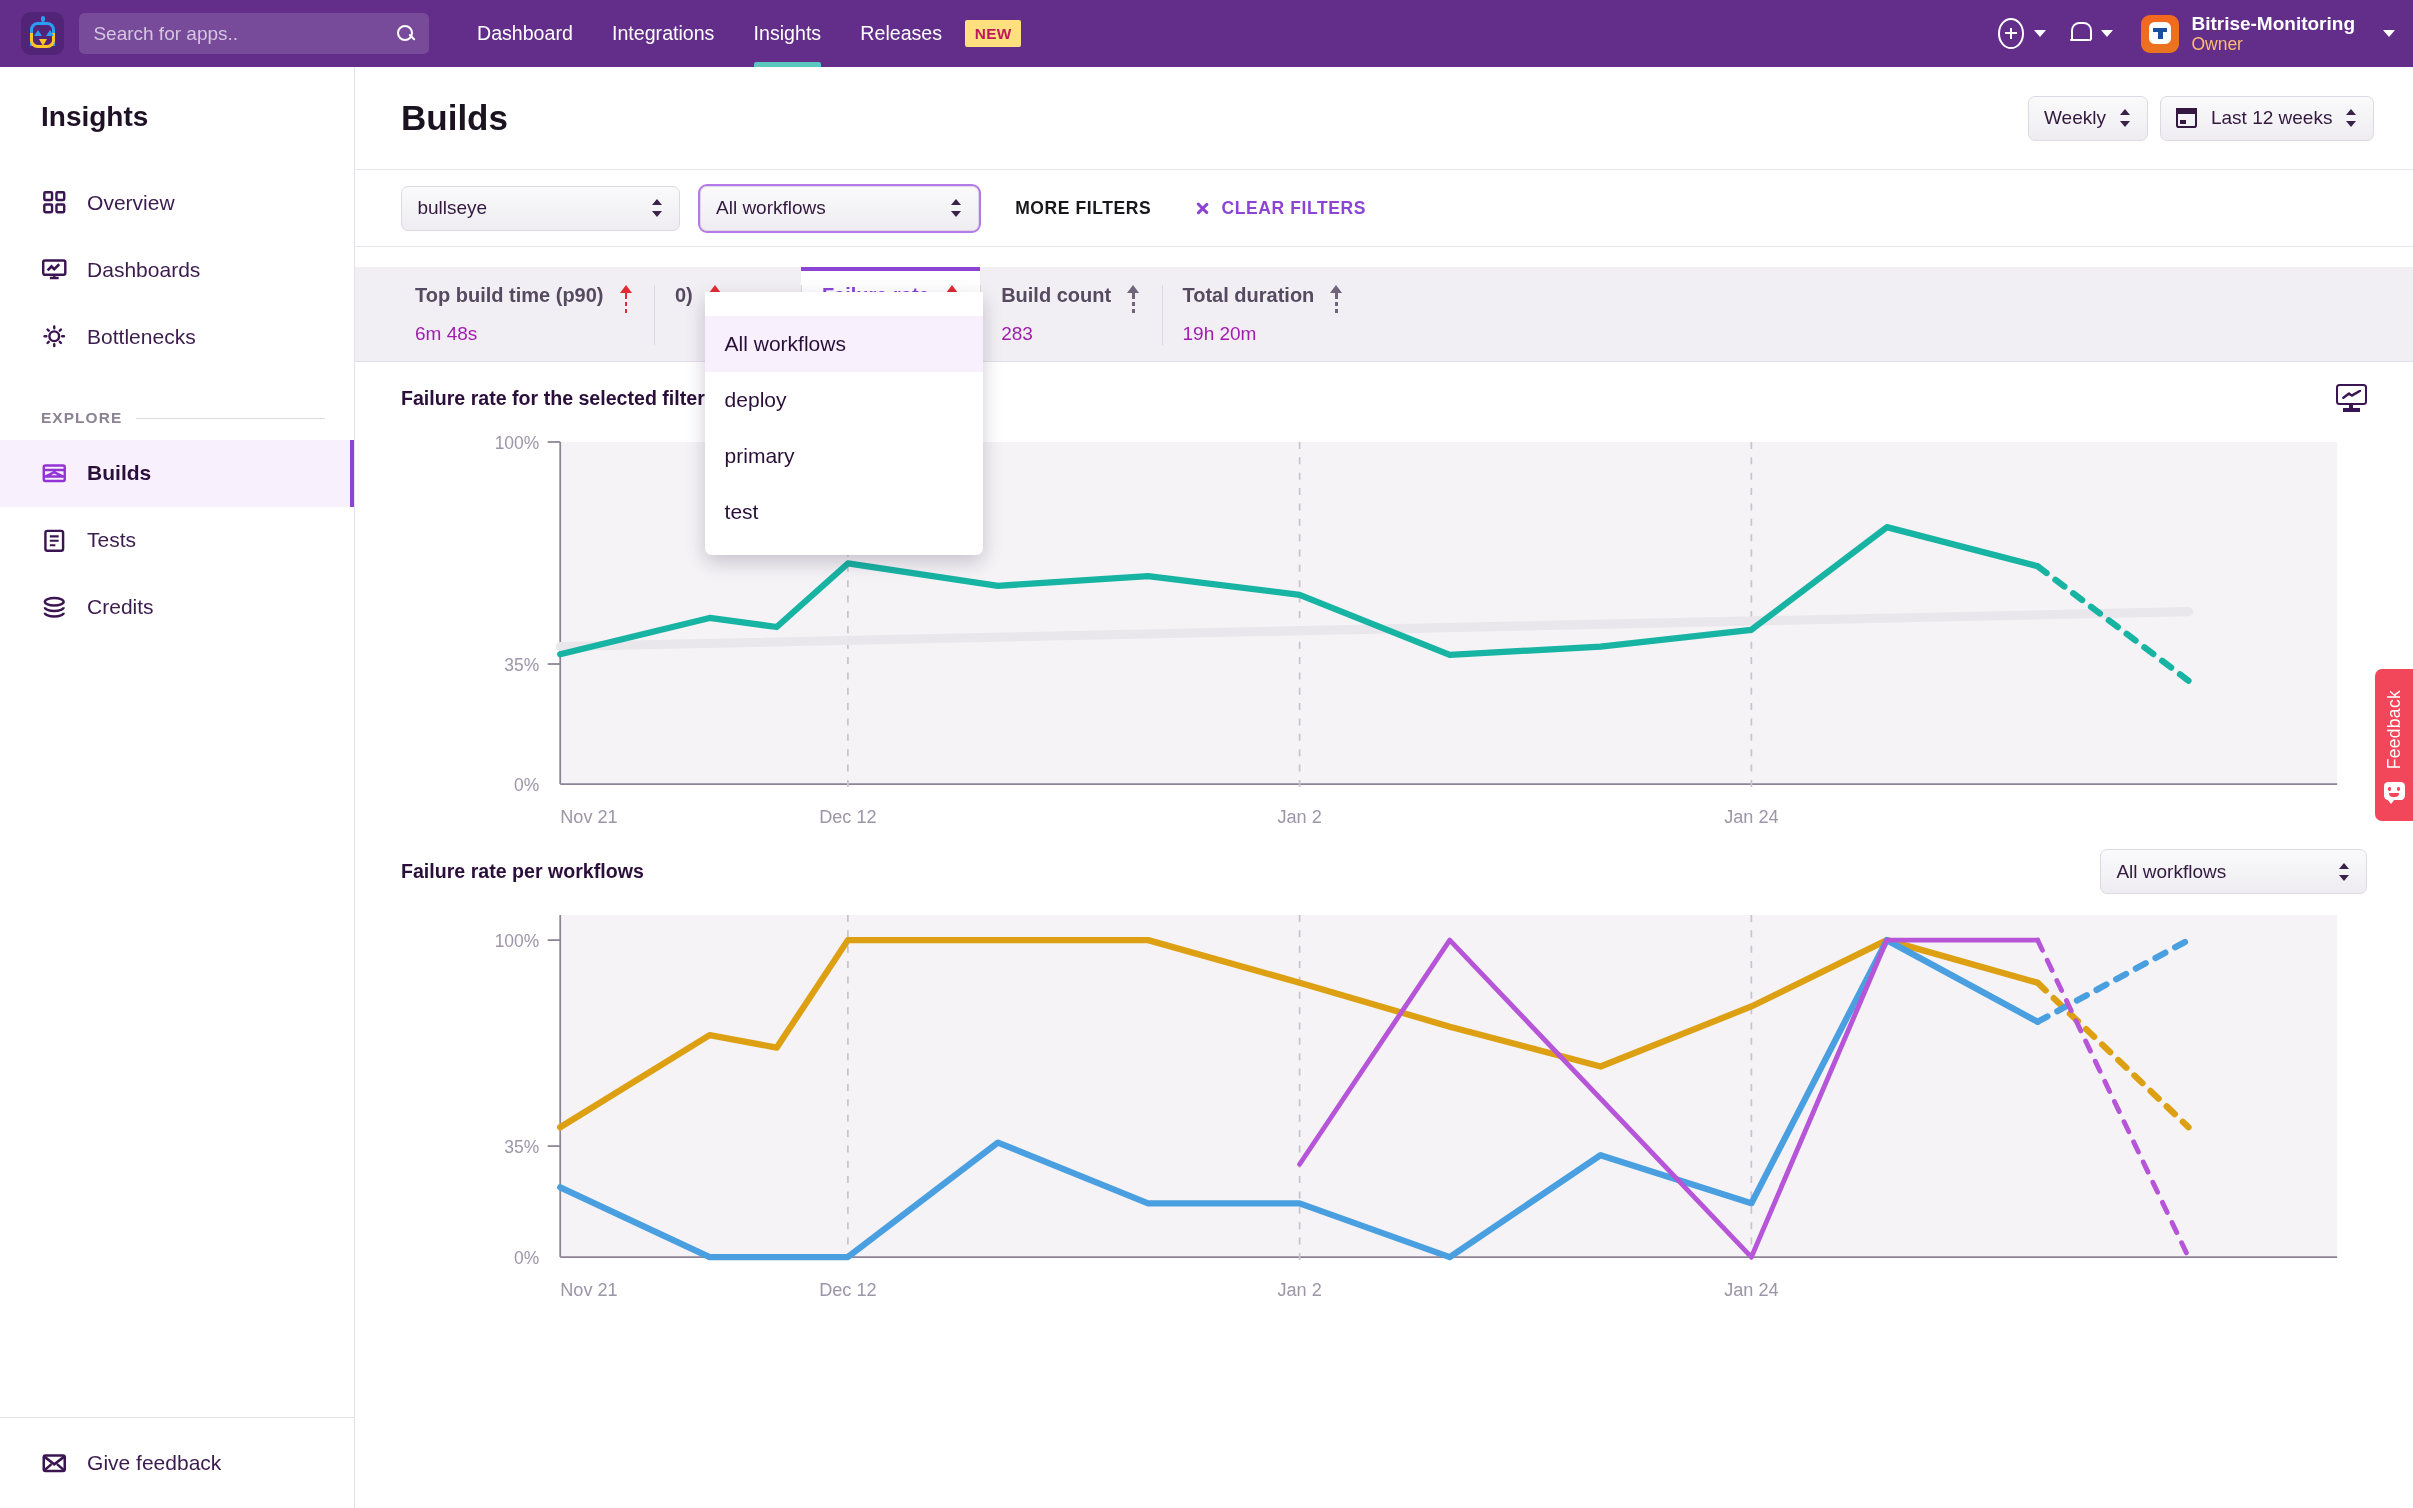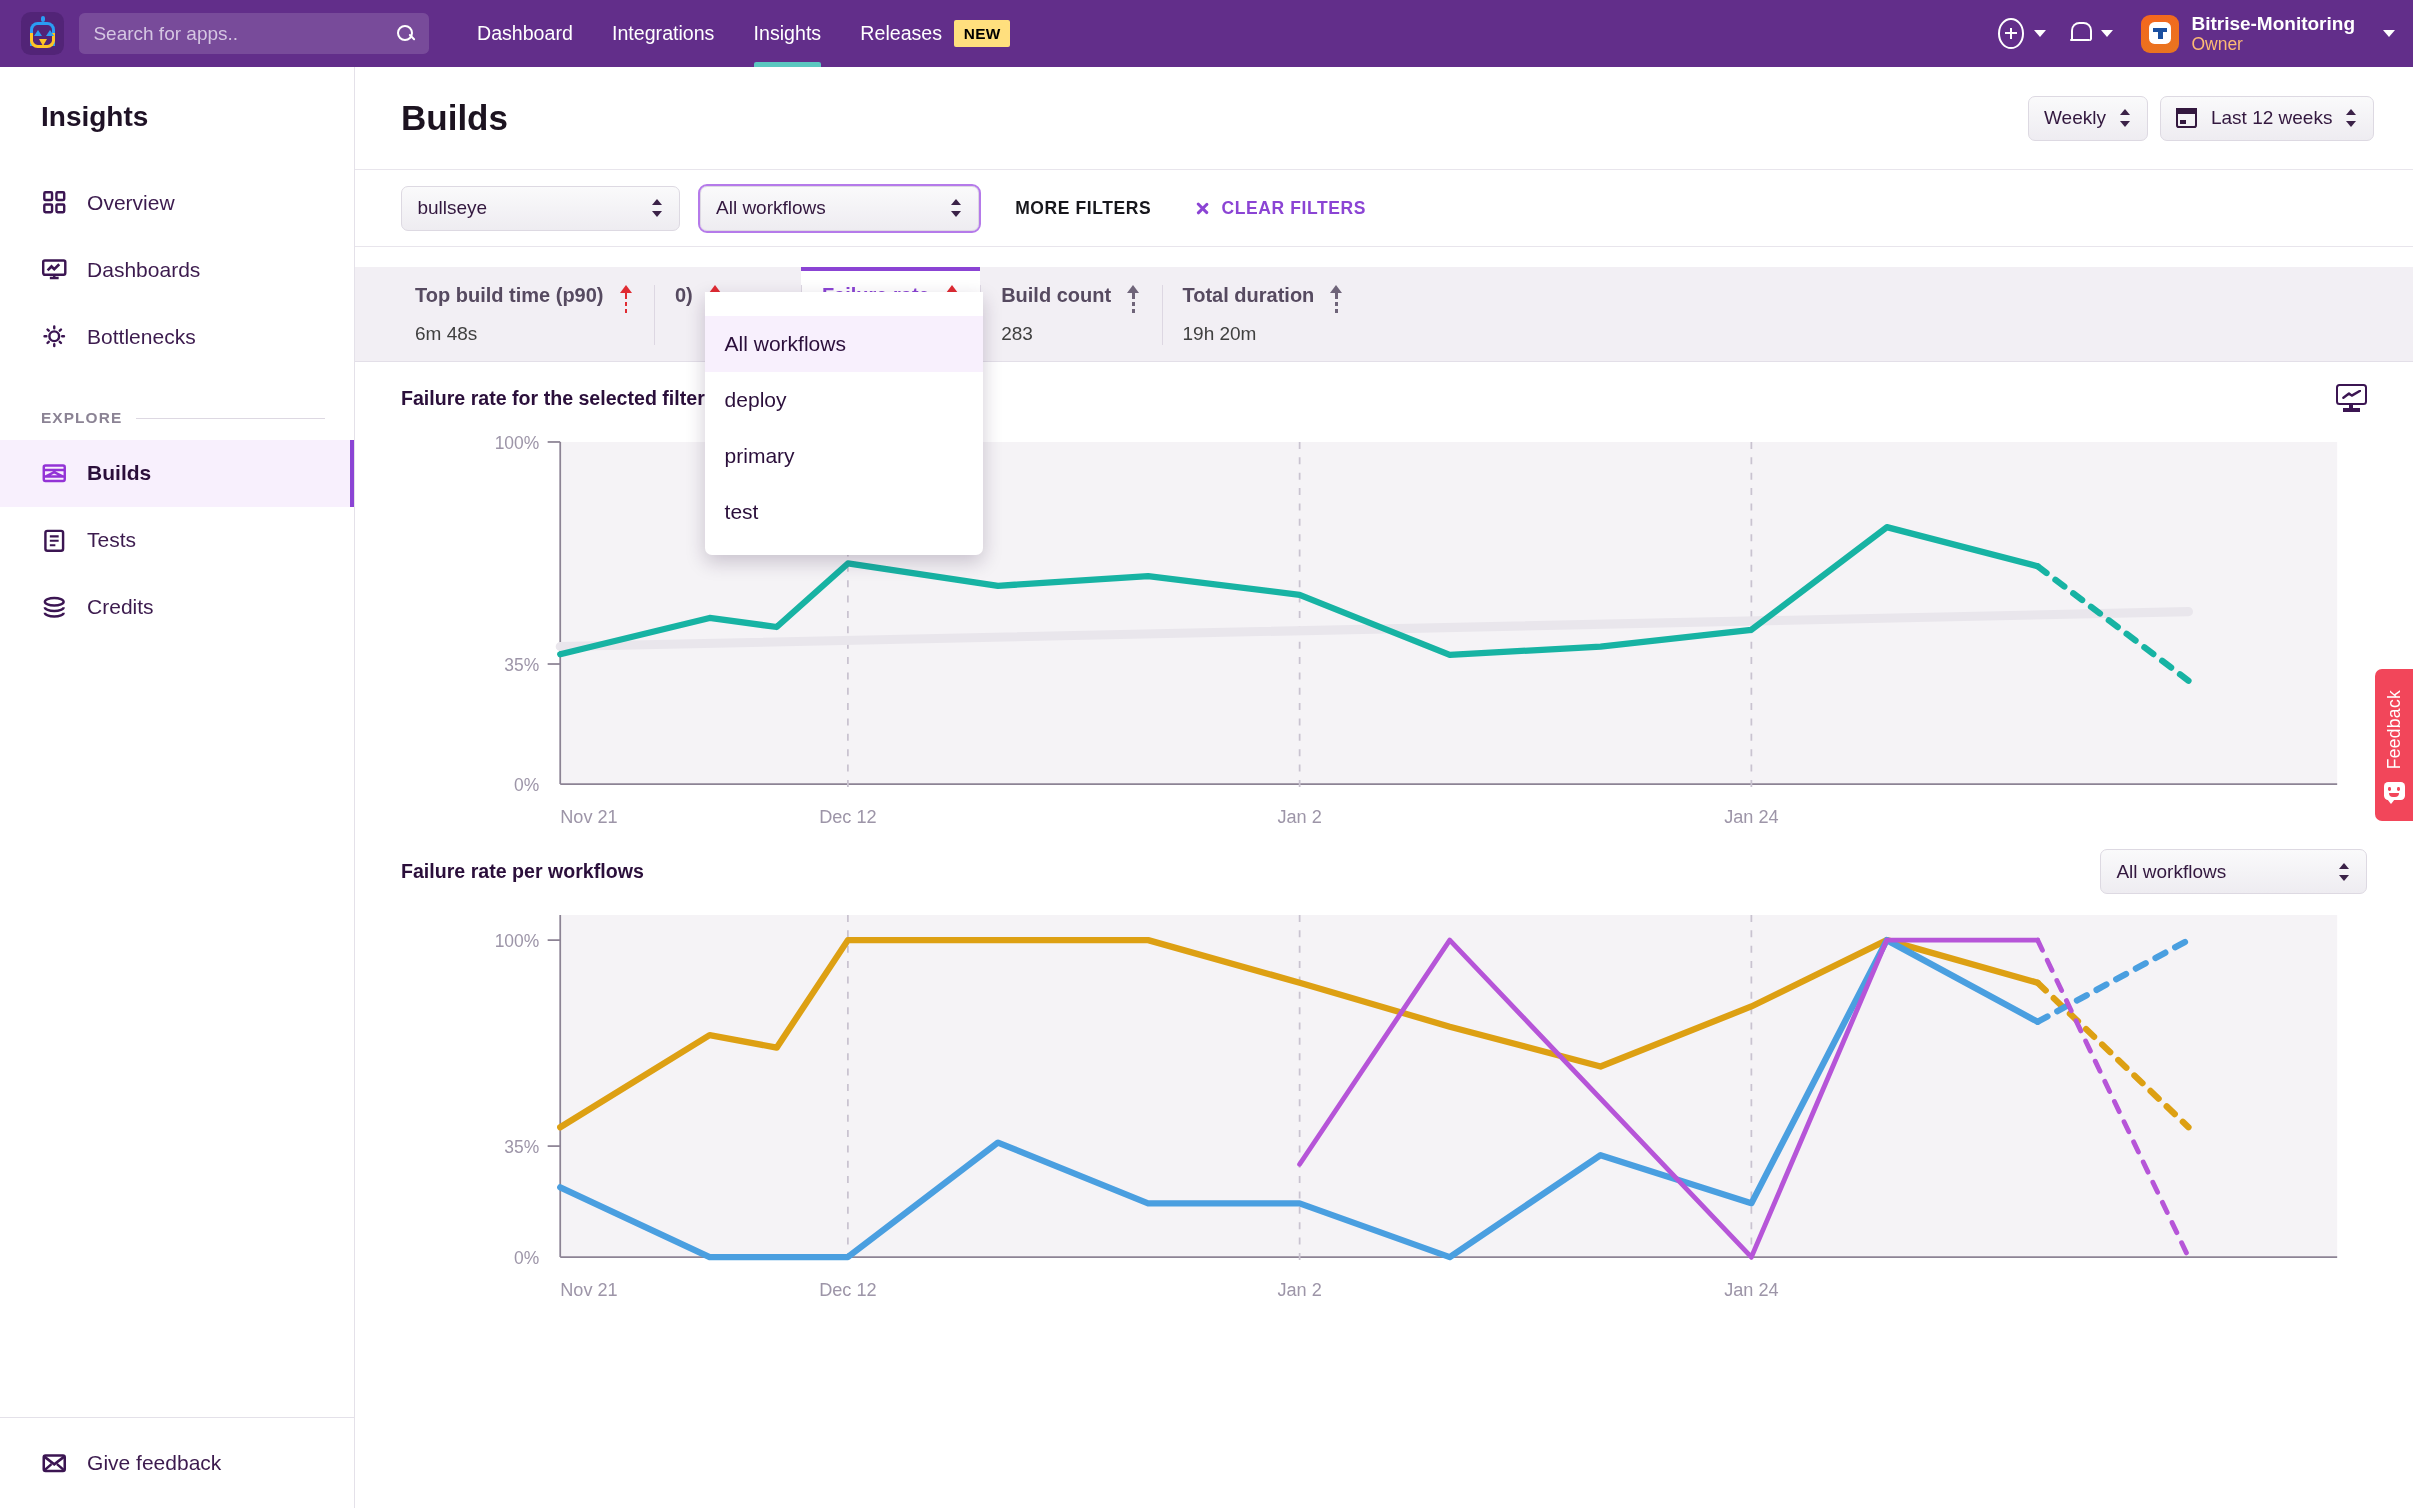--- a/index.html
+++ b/index.html
@@ -88,21 +88,21 @@
   .navlink {
     display: flex; align-items: center; position: relative;
     padding: 0 19.6px;
     color: #ffffff; font-size: 19.6px; white-space: nowrap;
   }
   .navlink.active::after {
     content: ""; position: absolute; left: 19.6px; right: 19.6px; bottom: 0;
     height: 4.9px; background: #5bc8c0; border-radius: 2.1px 2.1px 0 0;
   }
   .new-badge {
-    margin-left: 12px; background: #ffdf7e; color: #000000;
+    margin-left: 23px; background: #ffdf7e; color: #be185d;
     font-size: 15.4px; font-weight: bold; letter-spacing: 0.3px;
     padding: 4.2px 9.8px; border-radius: 2px;
   }
 
   .nav-right { margin-left: auto; display: flex; align-items: center; gap: 0; }
   .ico-btn { display: flex; align-items: center; gap: 9.8px; padding: 0 11.2px; }
   .plus-ico {
     width: 26.5px; height: 31px; border: 2.1px solid #fff; border-radius: 50%;
     position: relative;
   }
@@ -297,21 +297,21 @@
   .mtab.active {
     background: #fff;
   }
   .mtab.active::after {
     content: ""; position: absolute; left: 0; right: 0; top: 0;
     height: 4.9px; background: #8b44d4;
   }
   .mtab-top { display: flex; align-items: flex-start; gap: 15.4px; }
   .mtab-name { font-size: 20px; font-weight: bold; color: #564a60; white-space: nowrap; }
   .mtab.active .mtab-name { color: #8b44d4; }
-  .mtab-val { font-size: 19px; color: #404040; margin-top: 7px; }
+  .mtab-val { font-size: 19px; color: #a21caf; margin-top: 7px; }
   .arr { width: 14px; height: 31px; position: relative; flex: 0 0 auto; margin-top: 1.4px; }
   .arr .stem {
     position: absolute; left: 5.6px; top: 7px; width: 2.8px; height: 7px;
   }
   .arr .dash1, .arr .dash2 {
     position: absolute; left: 5.6px; width: 2.8px; height: 4.2px;
   }
   .arr .dash1 { top: 17px; }
   .arr .dash2 { top: 24px; }
   .arr .head {

